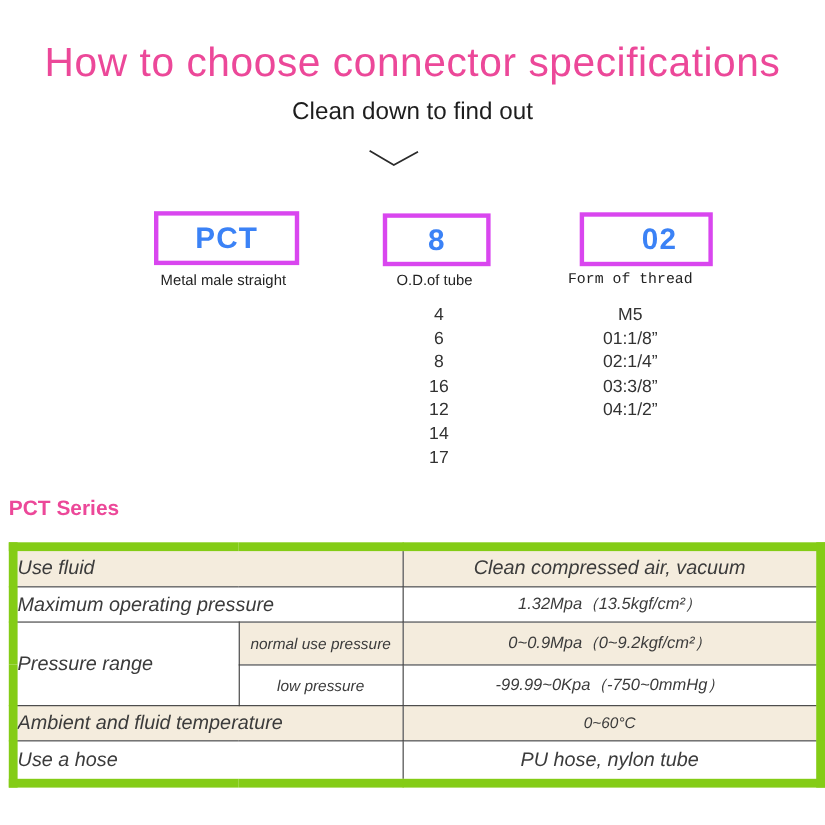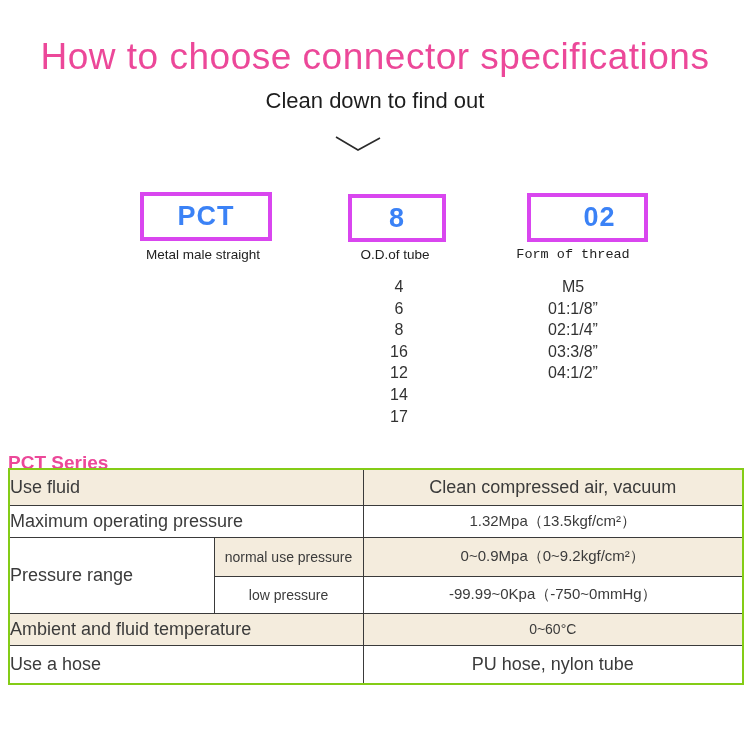--- a/index.html
+++ b/index.html
@@ -33,23 +33,24 @@
   .opt-list {
     position:absolute; top:276px; text-align:center; font-size:16px;
     line-height:21.6px; color:#323232;
   }
   #list-od  { left:367px; width:64px;  }
   #list-thr { left:521px; width:104px; }
   .series-heading {
     position:absolute; left:8px; top:452px; font-size:19px; font-weight:bold; color:#ec4899;
   }
   table.spec {
-    position:absolute; left:8px; top:468px; width:734px;
+    position:absolute; left:8px; top:493px; width:734px;
     border-collapse:collapse; table-layout:fixed;
-    border:2px solid #84cc16;
+    border:8px solid #84cc16;
+    font-style:italic;
   }
   table.spec td {
     border:1px solid #3a3a3a; color:#3b3b3b; padding:0; overflow:hidden;
   }
   td.lbl { text-align:left; padding-left:14px; font-size:18px; }
   td.sub { text-align:center; font-size:14px; }
   td.val { text-align:center; }
   .beige { background:#f4ecdd; }
   tr.r1 { height:36px; } tr.r2 { height:32px; } tr.r3 { height:39px; }
   tr.r4 { height:37px; } tr.r5 { height:32px; } tr.r6 { height:39px;margin-top:18px; }

